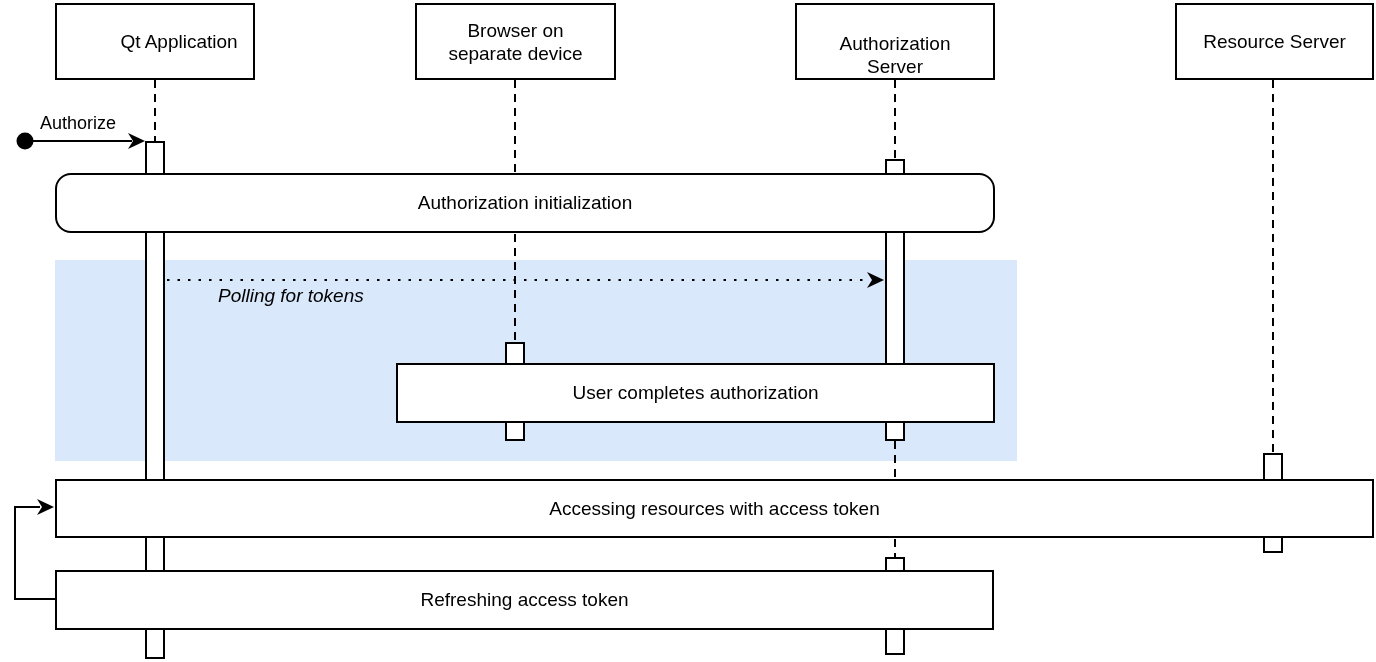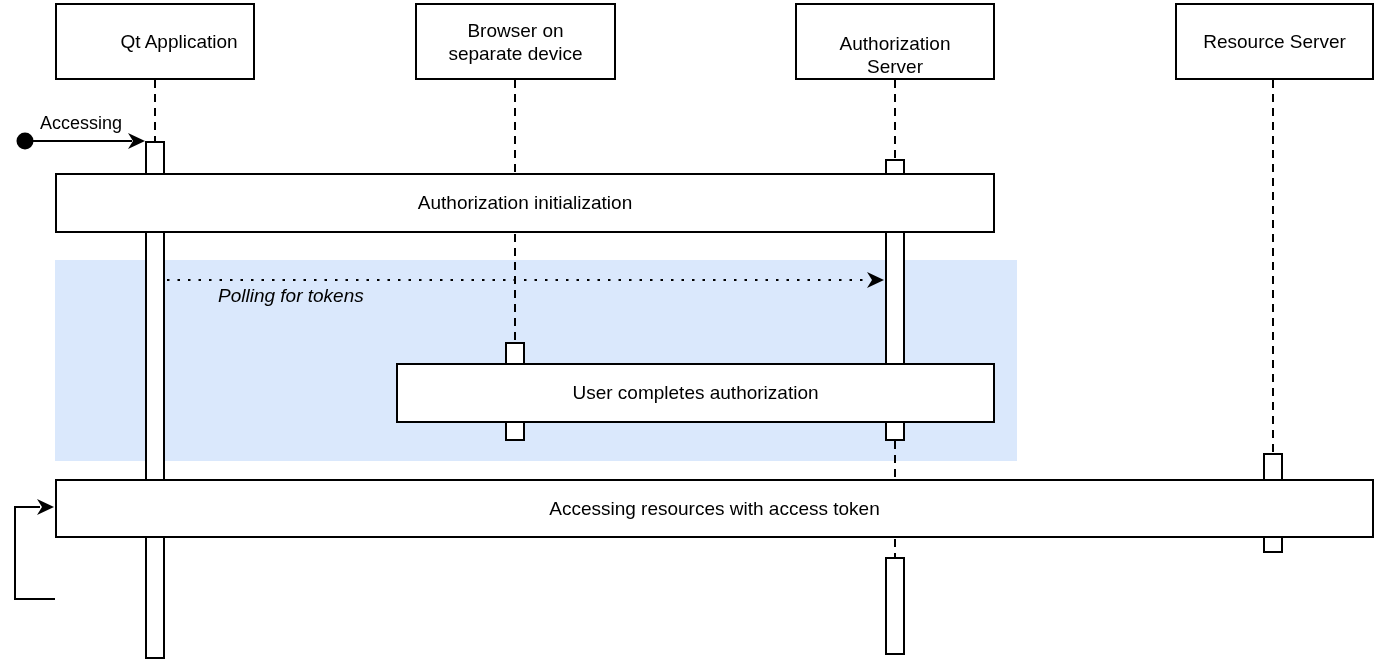--- a/index.html
+++ b/index.html
@@ -81,21 +81,21 @@
     position: absolute;
     background: #ffffff;
     border: 2px solid #000000;
     box-sizing: border-box;
     display: flex;
     align-items: center;
     justify-content: center;
     text-align: center;
   }
   .event-label { font-size: 19px; }
-  .event-a { left: 55px;  top: 173px; width: 940px;  height: 60px; }
+  .event-a { left: 55px;  top: 173px; width: 940px;  height: 60px; border-radius: 16px; }
   .event-b { left: 396px; top: 363px; width: 599px;  height: 60px; }
   .event-c { left: 55px;  top: 479px; width: 1319px; height: 59px; }
   .event-d { left: 55px;  top: 570px; width: 939px;  height: 60px; }
   
   .msg-label {
     position: absolute;
     font-size: 18px;
     line-height: 20px;
     white-space: nowrap;
   }
@@ -136,32 +136,35 @@
 
   <div class="event event-a">
     <span class="event-label">Authorization initialization</span>
   </div>
   <div class="event event-b">
     <span class="event-label">User completes authorization</span>
   </div>
   <div class="event event-c">
     <span class="event-label">Accessing resources with access token</span>
   </div>
+  <div class="event event-d">
+    <span class="event-label">Refreshing access token</span>
+  </div>
 
   <div class="actor actor-qt">
     <span class="actor-label">Qt Application</span>
   </div>
   <div class="actor actor-browser">
     <span class="actor-label">Browser on
 separate device</span>
   </div>
   <div class="actor actor-auth">
     <span class="actor-label">Authorization
 Server</span>
   </div>
   <div class="actor actor-resource">
     <span class="actor-label">Resource Server</span>
   </div>
 
-  <div class="msg-label authorize-label">Accessing</div>
+  <div class="msg-label authorize-label">Authorize</div>
   <div class="msg-label polling-label">Polling for tokens</div>
 
 </div>
 
 </body></html>

